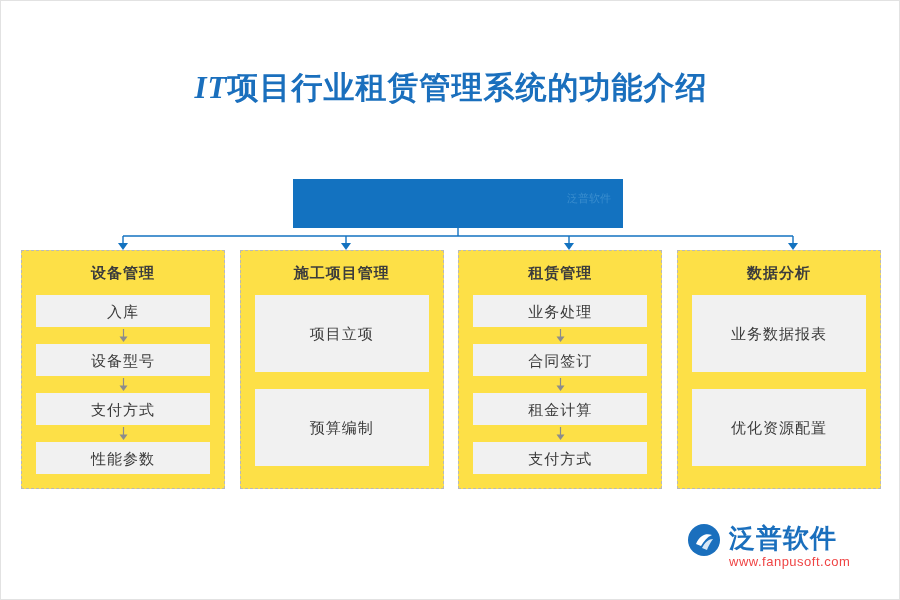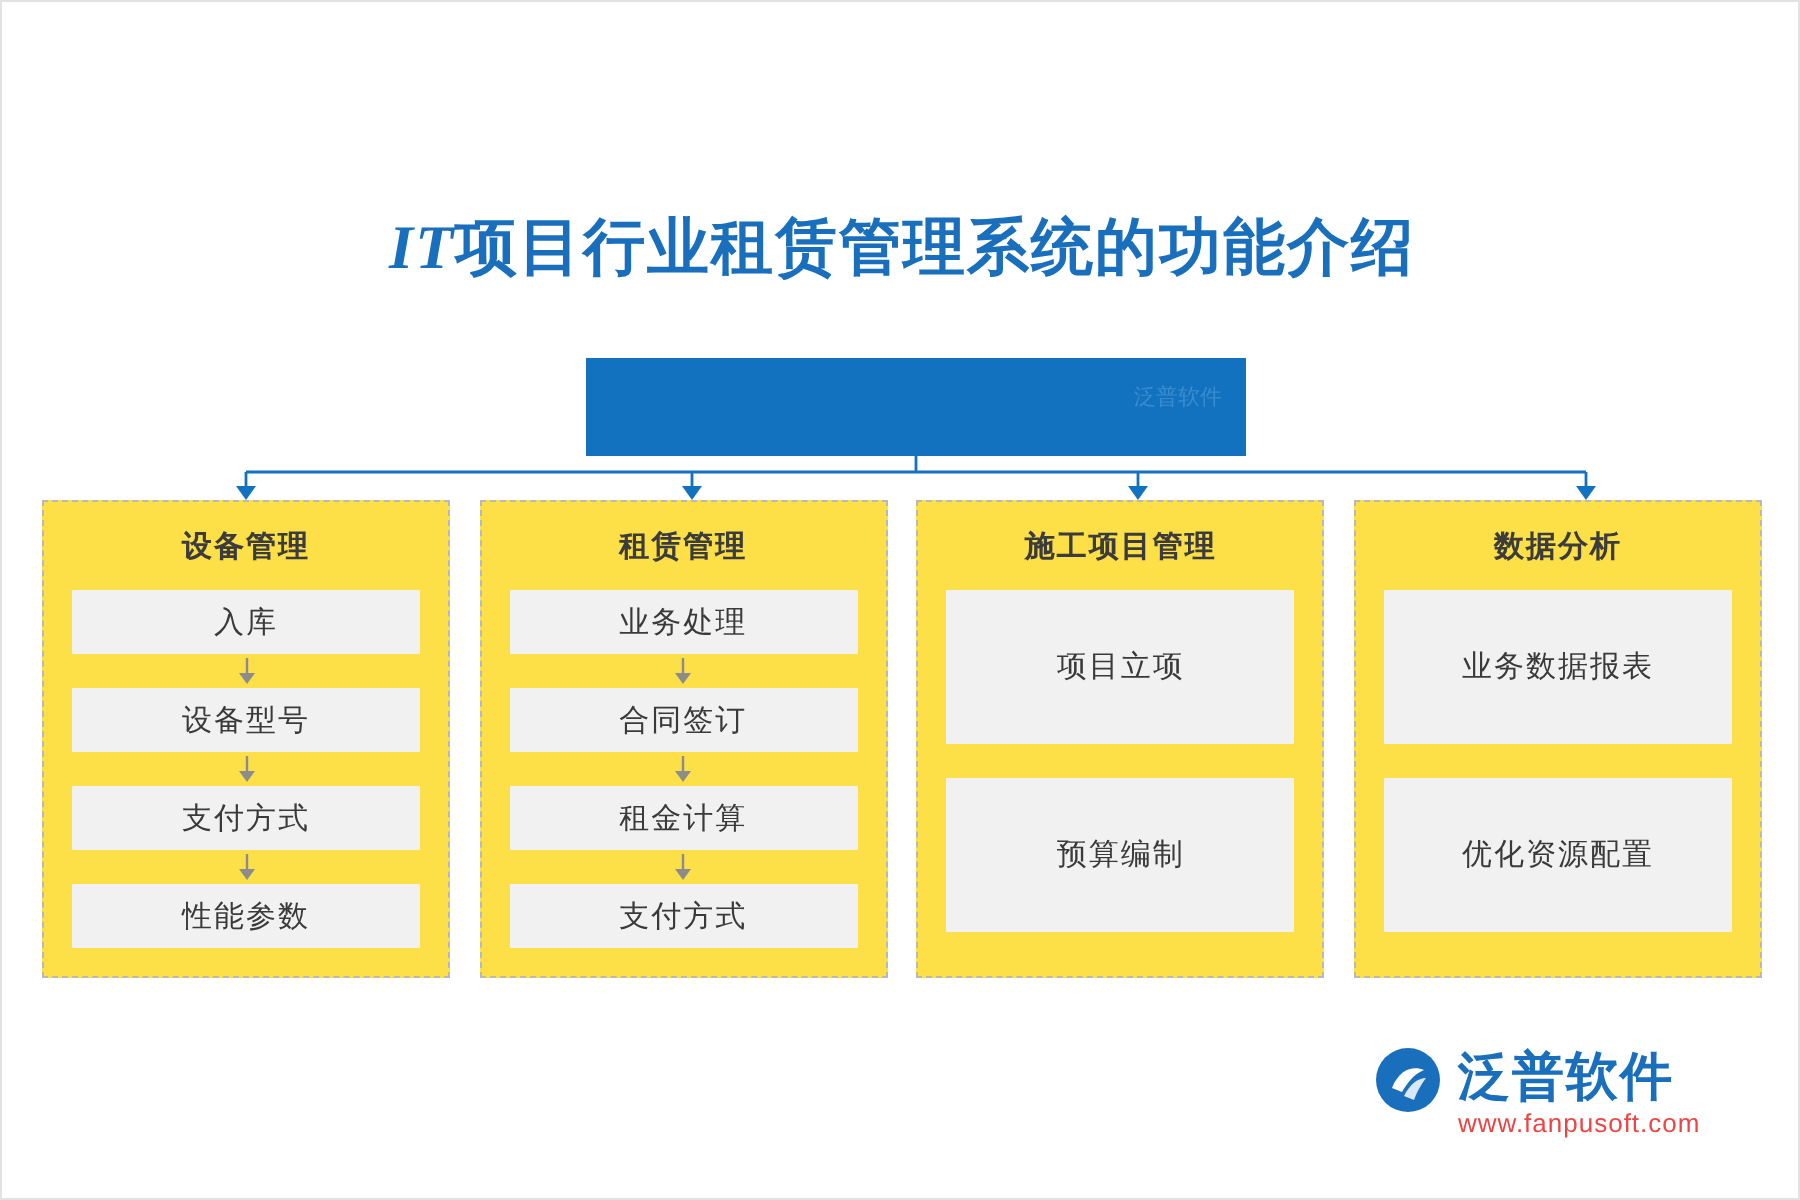--- a/index.html
+++ b/index.html
@@ -24,21 +24,20 @@
     position: absolute;
     top: 66px;
     left: 0;
     width: 900px;
     text-align: center;
     font-size: 31px;
     font-weight: bold;
     color: #1a6fbd;
     letter-spacing: 1px;
     white-space: nowrap;
-    margin-top: 36px;
   }
   .title .it {
     font-style: italic;
     font-family: "Liberation Serif", serif;
   }
 
   
   .top-box {
     position: absolute;
     left: 292px;
@@ -202,50 +201,50 @@
       <div class="arrow-down">
         <svg width="11" height="13" viewBox="0 0 11 13">
             <line x1="5.5" y1="0" x2="5.5" y2="8" stroke="#8c8c8c" stroke-width="1.2"></line>
             <polygon points="5.5,13 1.5,7.5 9.5,7.5" fill="#8c8c8c"></polygon>
           </svg>
       </div>
       <div class="cell">性能参数</div>
     </div>
 
     <div class="col">
-      <div class="col-title">租赁管理</div>
-      <div class="cell">业务处理</div>
-      <div class="arrow-down">
-        <svg width="11" height="13" viewBox="0 0 11 13">
-            <line x1="5.5" y1="0" x2="5.5" y2="8" stroke="#8c8c8c" stroke-width="1.2"></line>
-            <polygon points="5.5,13 1.5,7.5 9.5,7.5" fill="#8c8c8c"></polygon>
-          </svg>
-      </div>
-      <div class="cell">合同签订</div>
-      <div class="arrow-down">
-        <svg width="11" height="13" viewBox="0 0 11 13">
-            <line x1="5.5" y1="0" x2="5.5" y2="8" stroke="#8c8c8c" stroke-width="1.2"></line>
-            <polygon points="5.5,13 1.5,7.5 9.5,7.5" fill="#8c8c8c"></polygon>
-          </svg>
-      </div>
-      <div class="cell">租金计算</div>
-      <div class="arrow-down">
-        <svg width="11" height="13" viewBox="0 0 11 13">
-            <line x1="5.5" y1="0" x2="5.5" y2="8" stroke="#8c8c8c" stroke-width="1.2"></line>
-            <polygon points="5.5,13 1.5,7.5 9.5,7.5" fill="#8c8c8c"></polygon>
-          </svg>
-      </div>
-      <div class="cell">支付方式</div>
-    </div>
-
-    <div class="col">
       <div class="col-title">施工项目管理</div>
       <div class="cell tall">项目立项</div>
       <div class="gap"></div>
       <div class="cell tall">预算编制</div>
+    </div>
+
+    <div class="col">
+      <div class="col-title">租赁管理</div>
+      <div class="cell">业务处理</div>
+      <div class="arrow-down">
+        <svg width="11" height="13" viewBox="0 0 11 13">
+            <line x1="5.5" y1="0" x2="5.5" y2="8" stroke="#8c8c8c" stroke-width="1.2"></line>
+            <polygon points="5.5,13 1.5,7.5 9.5,7.5" fill="#8c8c8c"></polygon>
+          </svg>
+      </div>
+      <div class="cell">合同签订</div>
+      <div class="arrow-down">
+        <svg width="11" height="13" viewBox="0 0 11 13">
+            <line x1="5.5" y1="0" x2="5.5" y2="8" stroke="#8c8c8c" stroke-width="1.2"></line>
+            <polygon points="5.5,13 1.5,7.5 9.5,7.5" fill="#8c8c8c"></polygon>
+          </svg>
+      </div>
+      <div class="cell">租金计算</div>
+      <div class="arrow-down">
+        <svg width="11" height="13" viewBox="0 0 11 13">
+            <line x1="5.5" y1="0" x2="5.5" y2="8" stroke="#8c8c8c" stroke-width="1.2"></line>
+            <polygon points="5.5,13 1.5,7.5 9.5,7.5" fill="#8c8c8c"></polygon>
+          </svg>
+      </div>
+      <div class="cell">支付方式</div>
     </div>
 
     <div class="col">
       <div class="col-title">数据分析</div>
       <div class="cell tall">业务数据报表</div>
       <div class="gap"></div>
       <div class="cell tall">优化资源配置</div>
     </div>
 
   </div>

